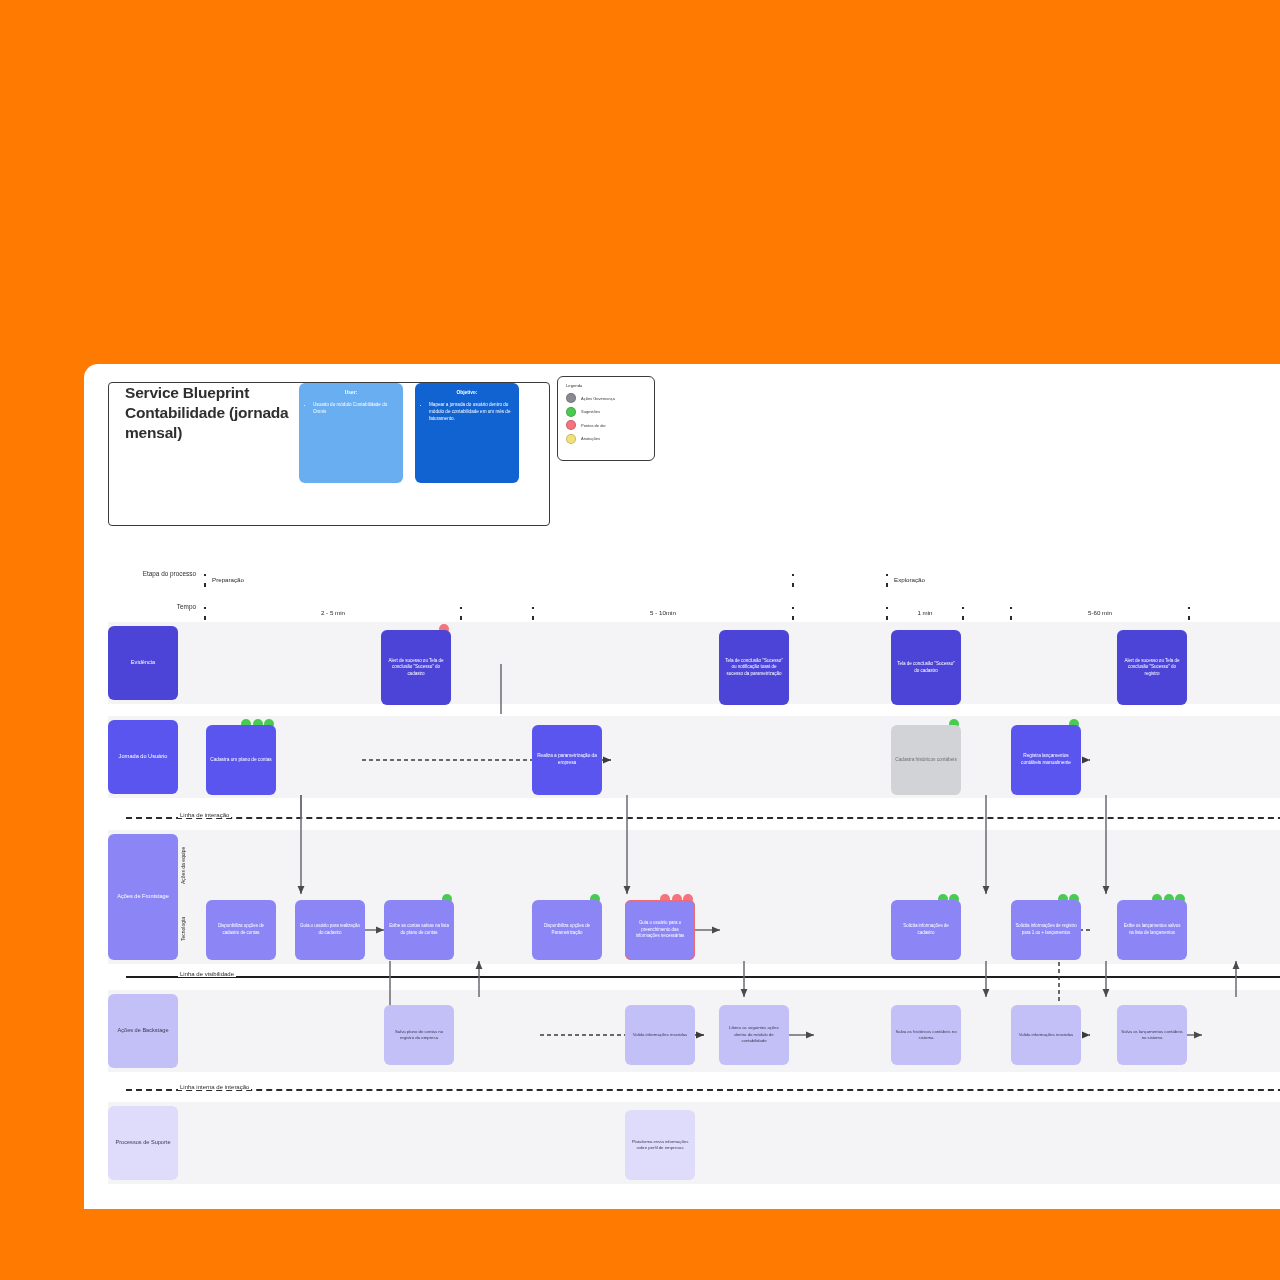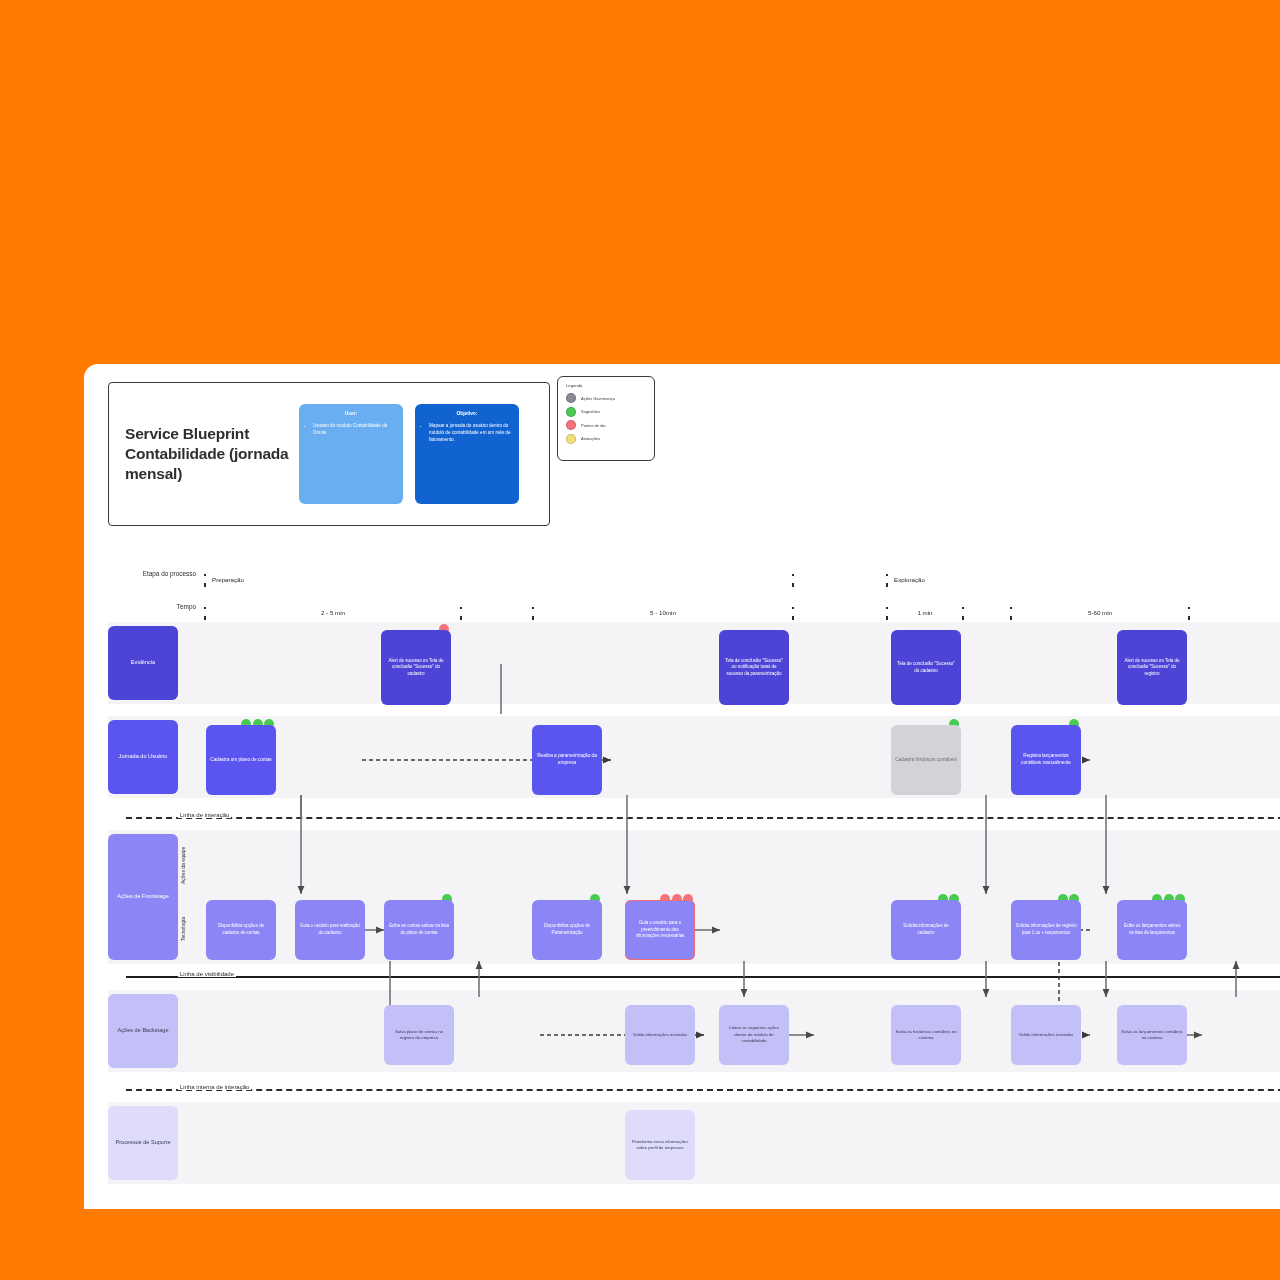--- a/index.html
+++ b/index.html
@@ -20,21 +20,21 @@
     border-radius:14px 0 0 0;
     overflow:hidden;
   }
   
   #header-card {
     position:absolute; left:24px; top:18px;
     width:442px; height:144px;
     border:1.6px solid #3b3b3b;
     border-radius:4px;
     background:#fff;
-    display:flex; align-items:center;
+    display:flex; 
   }
   #blueprint-title {
     width:190px; padding-left:16px;
     font-size:15.5px; font-weight:bold; color:#2f2f2f;
     line-height:1.28; letter-spacing:-0.2px;
   }
   .hdr-note {
     width:104px; height:100px; border-radius:6px;
     padding:6px 7px; color:#fff;
     font-size:4.6px; line-height:1.5;

